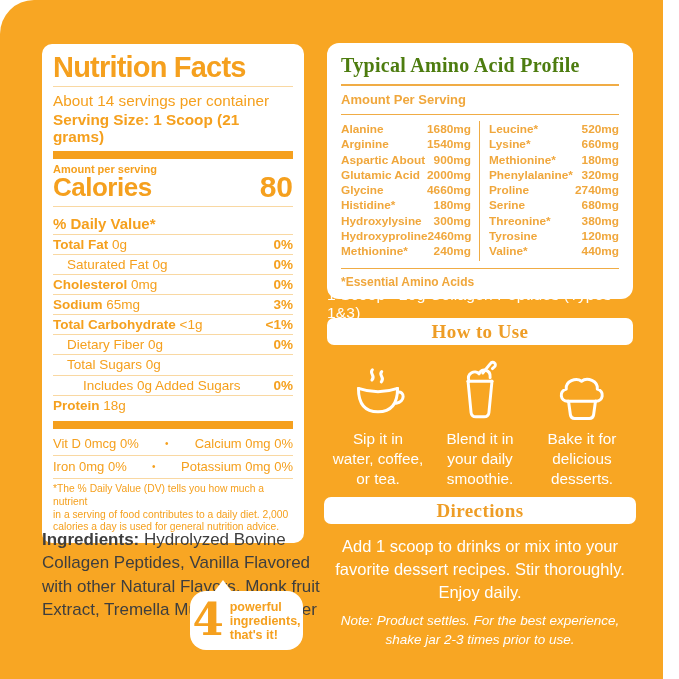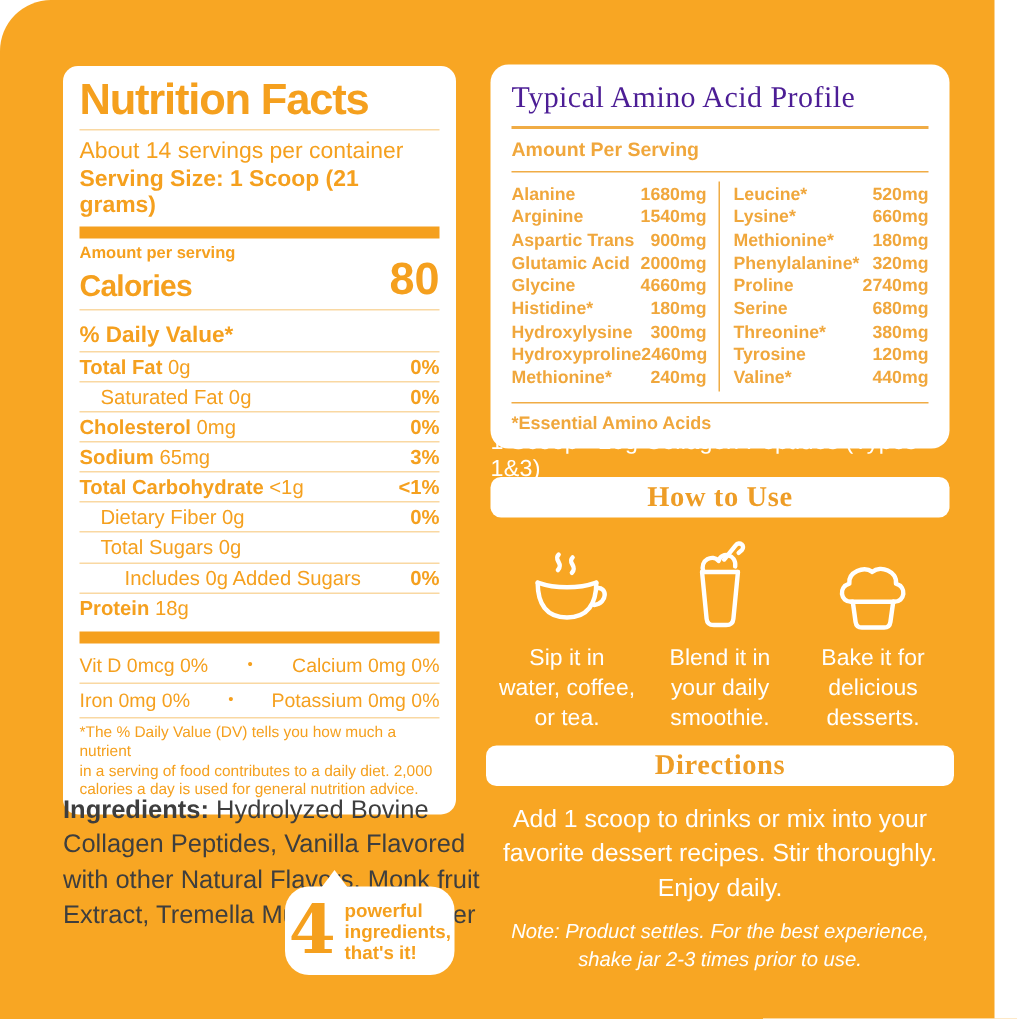--- a/index.html
+++ b/index.html
@@ -15,21 +15,21 @@
     background:#ffffff;border-radius:10px;padding:8px 11px 9px;
     color:#F5A01E;
   }
   .nf-title{font-size:29px;font-weight:800;letter-spacing:-0.8px;line-height:1.05;}
   .nf-hr{height:1px;background:#F9D8A2;margin:4px 0 5px;}
   .nf-text{font-size:15.3px;line-height:1.12;margin-top:1px;}
   .nf-bold{font-weight:700;}
   .nf-bar{height:8px;background:#F5A01E;margin:6px 0 4px;}
   .nf-amt{font-size:11px;font-weight:700;}
   .nf-cal-row{display:flex;justify-content:space-between;align-items:flex-end;margin-top:-3px;}
-  .nf-cal{font-size:20px;font-weight:800;letter-spacing:-0.5px;line-height:1.1;}
+  .nf-cal{font-size:26px;font-weight:800;letter-spacing:-0.5px;line-height:1.1;}
   .nf-cal-val{font-size:30px;font-weight:800;line-height:1.0;}
   .nf-dv{font-size:15px;font-weight:700;padding:3px 0 2px;}
   .nf-row{display:flex;justify-content:space-between;align-items:center;
     border-top:1px solid #F9D8A2;padding:2px 0;font-size:13.5px;line-height:1.12;}
   .nf-row .nm b{font-weight:700;}
   .nf-row .dv{font-weight:700;}
   .i1{padding-left:14px;}
   .i2{padding-left:30px;}
   .mic-row{display:flex;justify-content:space-between;align-items:center;
     border-bottom:1px solid #F9D8A2;padding:3.5px 0;font-size:13px;text-align:right;}
@@ -54,22 +54,22 @@
   }
   .bubble-num{font-family:"DejaVu Serif",serif;font-weight:700;font-size:45px;
     line-height:0.9;color:#F5A01E;}
   .bubble-txt{font-size:12.5px;line-height:1.12;font-weight:700;color:#F5A01E;
     white-space:pre-line;text-align:left;}
   
   .amino{
     position:absolute;left:327px;top:43px;width:306px;
     background:#ffffff;border-radius:12px;padding:11px 14px 10px;color:#F0A73C;
   }
-  .am-title{font-family:"Liberation Serif",serif;font-weight:400;font-size:20px;
-    letter-spacing:0.3px;color:#4c1d95;}
+  .am-title{font-family:"Liberation Serif",serif;font-weight:700;font-size:20px;
+    letter-spacing:0.3px;color:#4d7c0f;}
   .am-hr{height:1.5px;background:#F0AC45;margin:7px 0 6px;}
   .am-sub{font-size:13px;font-weight:700;}
   .am-table{display:flex;margin-top:3px;}
   .am-col{width:50%;padding:1px 0;}
   .am-col.lft{padding-right:8px;border-right:1.5px solid #F0AC45;}
   .am-col.rgt{padding-left:9px;}
   .am-row{display:flex;justify-content:space-between;font-size:11.8px;
     font-weight:700;line-height:15.3px;white-space:nowrap;}
   .am-foot{font-size:12px;font-weight:700;margin-top:4px;}
   
@@ -187,21 +187,21 @@
       <div class="am-col lft">
         <div class="am-row">
             <span>Alanine</span>
             <span>1680mg</span>
           </div>
         <div class="am-row">
             <span>Arginine</span>
             <span>1540mg</span>
           </div>
         <div class="am-row">
-            <span>Aspartic Trans</span>
+            <span>Aspartic About</span>
             <span>900mg</span>
           </div>
         <div class="am-row">
             <span>Glutamic Acid</span>
             <span>2000mg</span>
           </div>
         <div class="am-row">
             <span>Glycine</span>
             <span>4660mg</span>
           </div>

